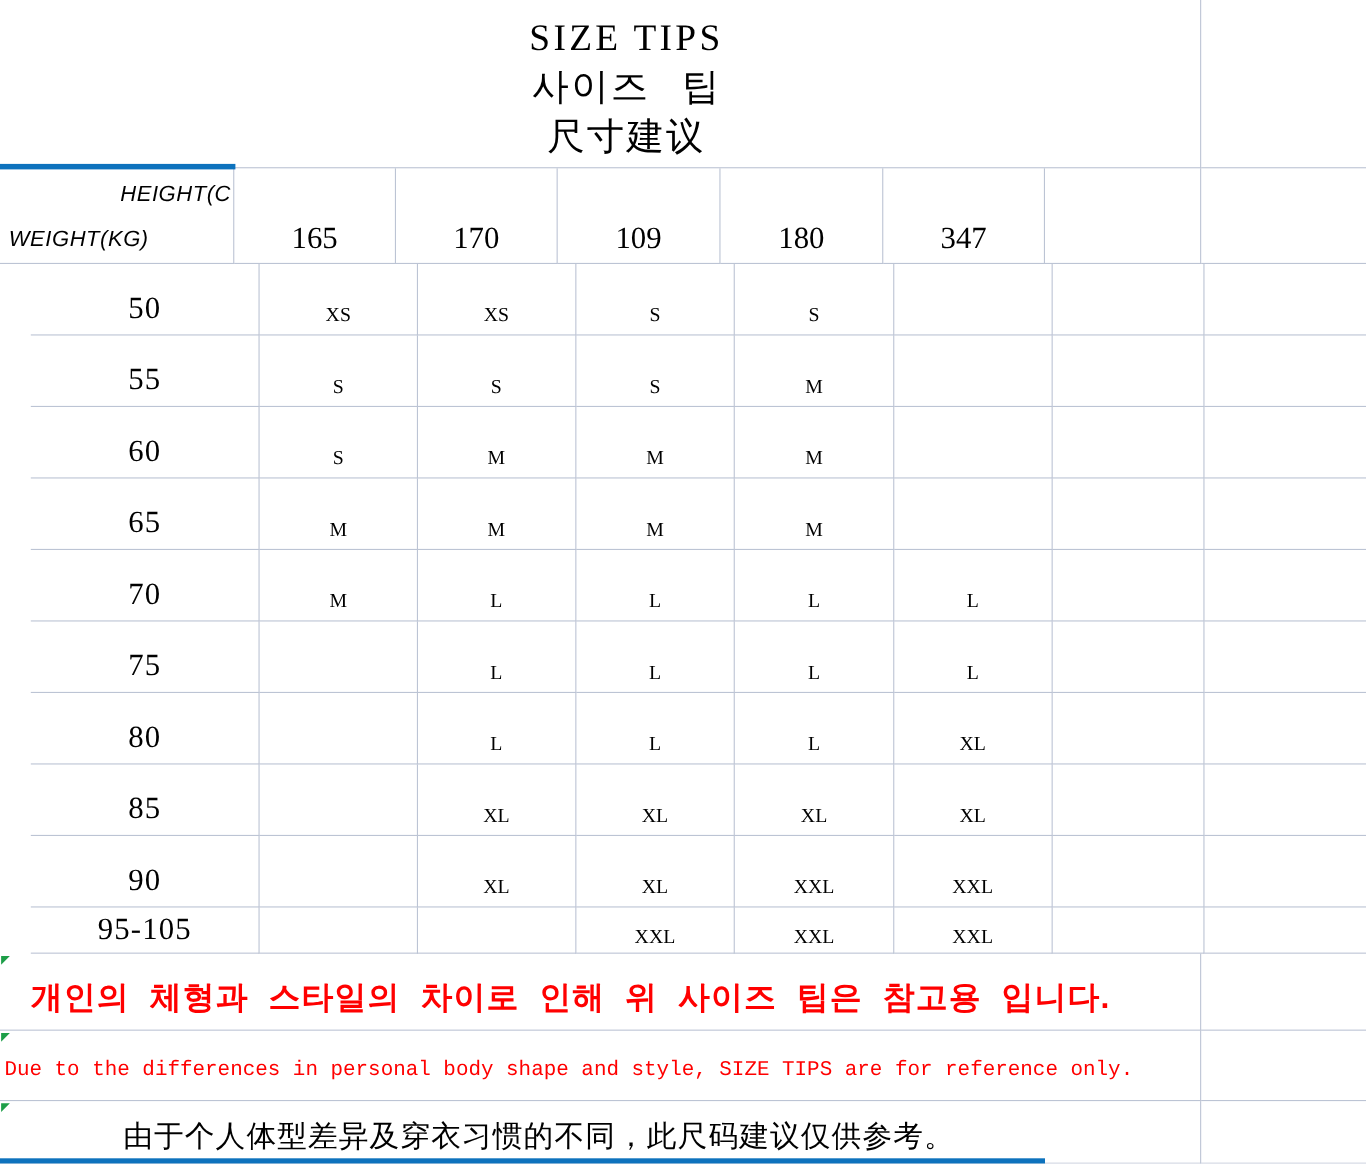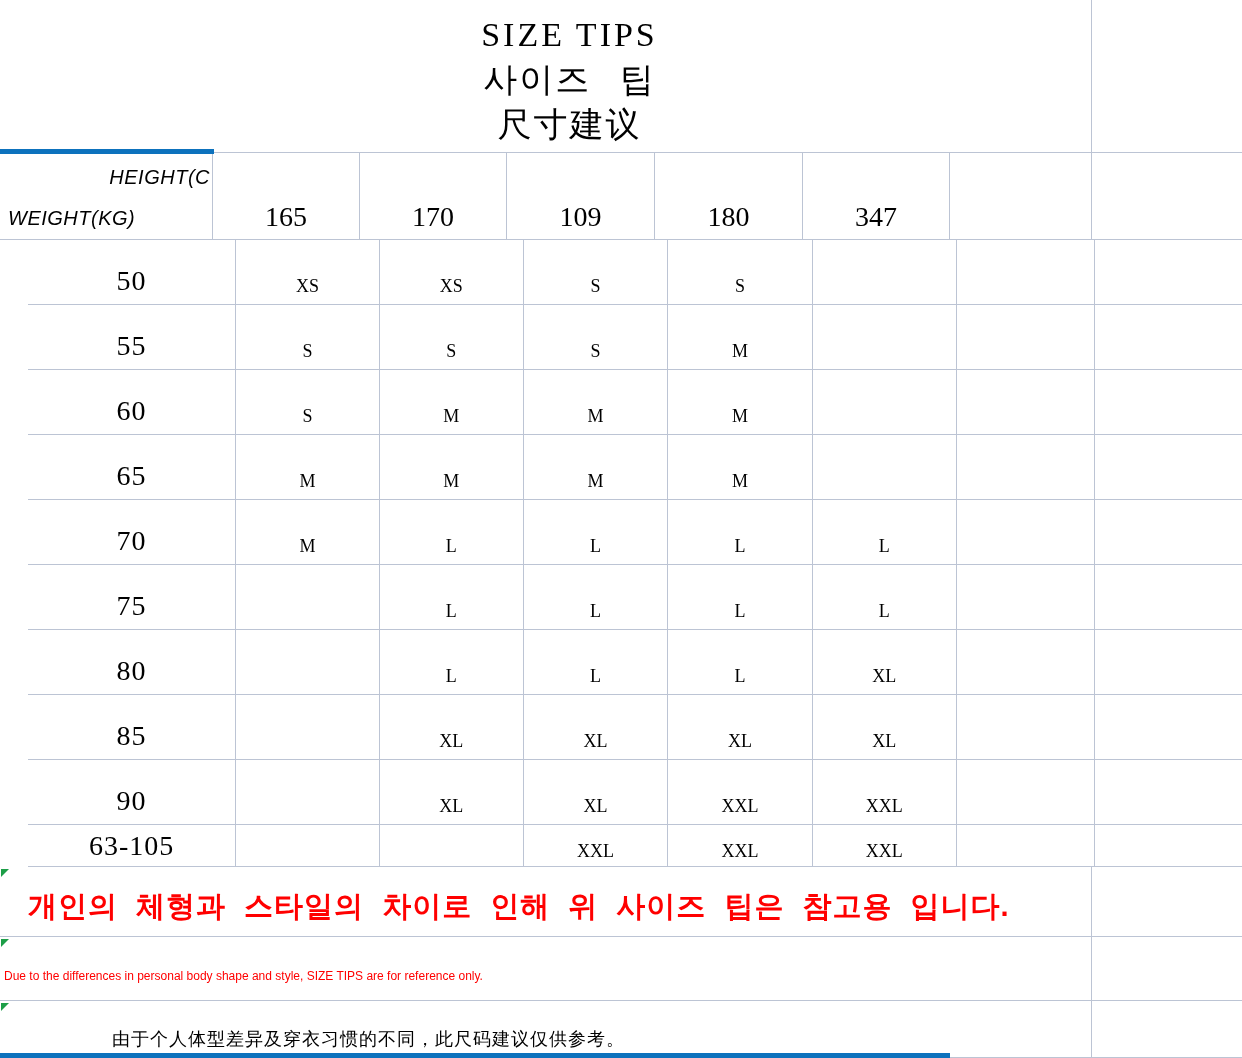--- a/index.html
+++ b/index.html
@@ -53,27 +53,27 @@
   .r-last .wlabel, .r-last .size { padding-bottom:4px; }
 
   .note-ko {
     justify-content:flex-start; padding:0 0 9px 28px;
     font-family:"Liberation Sans","DejaVu Sans",sans-serif;
     font-weight:bold; font-size:29px; color:var(--red);
     word-spacing:9px; letter-spacing:1px; white-space:nowrap;
   }
   .note-en {
     justify-content:flex-start; padding:0 0 17px 4px;
-    font-family:Liberation Sans, sans-serif;
-    font-size:12px; color:var(--red); white-space:nowrap;
+    font-family:Liberation Mono, monospace;
+    font-size:19px; color:var(--red); white-space:nowrap;
   }
   .note-zh {
     justify-content:flex-start; padding:0 0 6px 112px;
     font-family:"Liberation Sans","DejaVu Sans",sans-serif;
-    font-size:18px; color:#000; letter-spacing:1px; white-space:nowrap;
+    font-size:27px; color:#000; letter-spacing:1px; white-space:nowrap;
   }
 
   
   .blue-top   { position:absolute; left:0; top:149px;  width:214px; height:5px; background:var(--accent); }
   .blue-bottom{ position:absolute; left:0; top:1053px; width:950px; height:5px; background:var(--accent); }
   .tri {
     position:absolute; width:0; height:0;
     border-top:8px solid var(--green); border-right:8px solid transparent;
   }
   .tri-1{ left:1px; top:869px; } .tri-2{ left:1px; top:939px; } .tri-3{ left:1px; top:1003px; }
@@ -199,21 +199,21 @@
     <div class="cell c1 size"></div>
     <div class="cell c2 size">XL</div>
     <div class="cell c3 size">XL</div>
     <div class="cell c4 size">XXL</div>
     <div class="cell c5 size">XXL</div>
     <div class="cell c6"></div>
     <div class="cell c7 no-r"></div>
   </div>
 
   <div class="row r-last">
-    <div class="cell c0 wlabel">63-105</div>
+    <div class="cell c0 wlabel">95-105</div>
     <div class="cell c1 size"></div>
     <div class="cell c2 size"></div>
     <div class="cell c3 size">XXL</div>
     <div class="cell c4 size">XXL</div>
     <div class="cell c5 size">XXL</div>
     <div class="cell c6"></div>
     <div class="cell c7 no-r"></div>
   </div>
 
   <div class="row r-ko">

